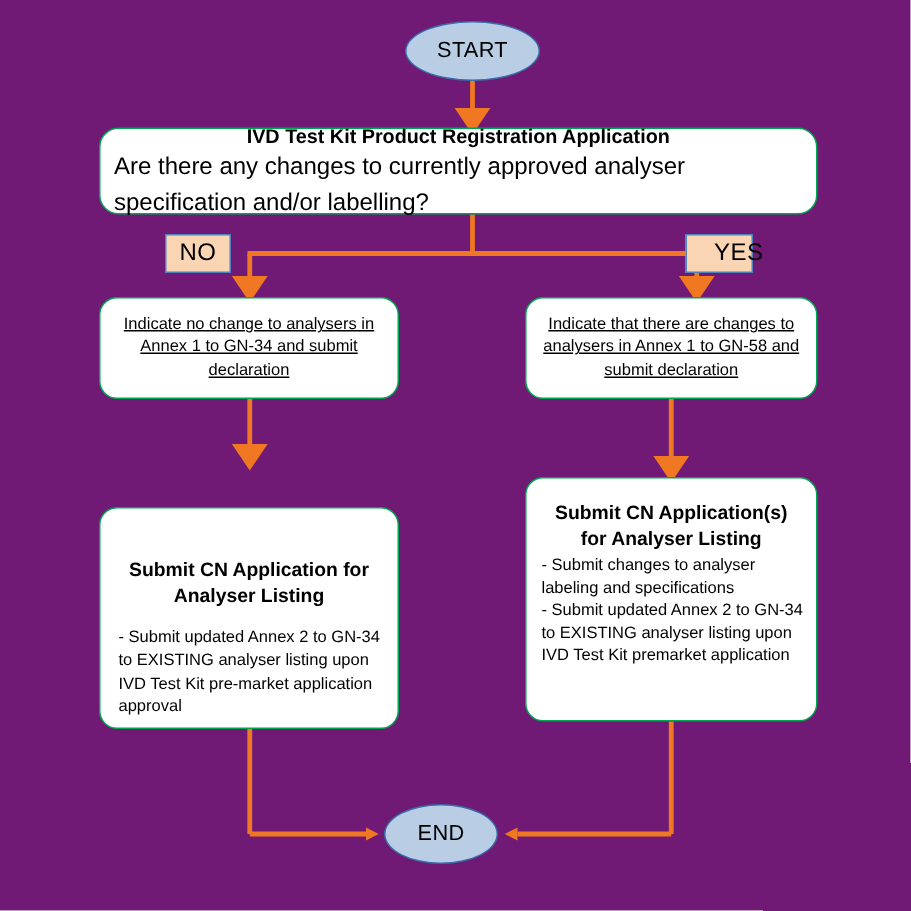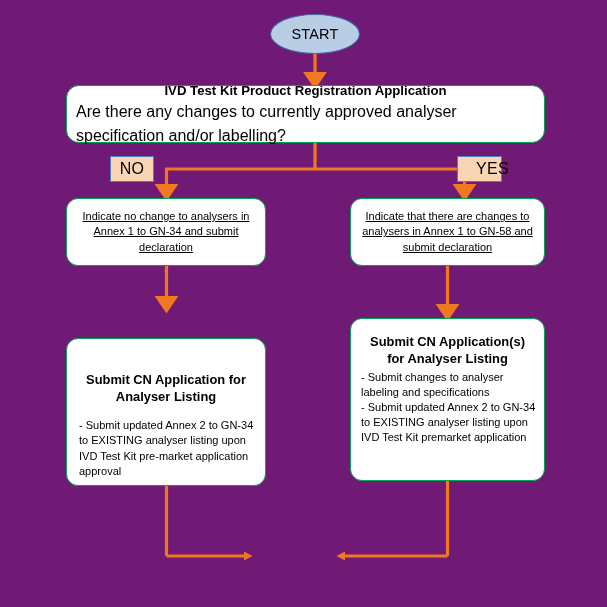--- a/index.html
+++ b/index.html
@@ -240,14 +240,17 @@
   <div class="proc-box" id="node-no-submit">
     <div class="box-title">Submit CN Application for Analyser Listing</div>
     <div class="box-body">- Submit updated Annex 2 to GN-34 to EXISTING analyser listing upon IVD Test Kit pre-market application approval</div>
   </div>
 
   <div class="proc-box" id="node-yes-submit">
     <div class="box-title">Submit CN Application(s) for Analyser Listing</div>
     <div class="box-body">- Submit changes to analyser labeling and specifications<br>- Submit updated Annex 2 to GN-34 to EXISTING analyser listing upon IVD Test Kit premarket application</div>
   </div>
 
+  <div class="terminator" id="node-end">
+    <span>END</span>
+  </div>
 
 </div>
 
 </body></html>

